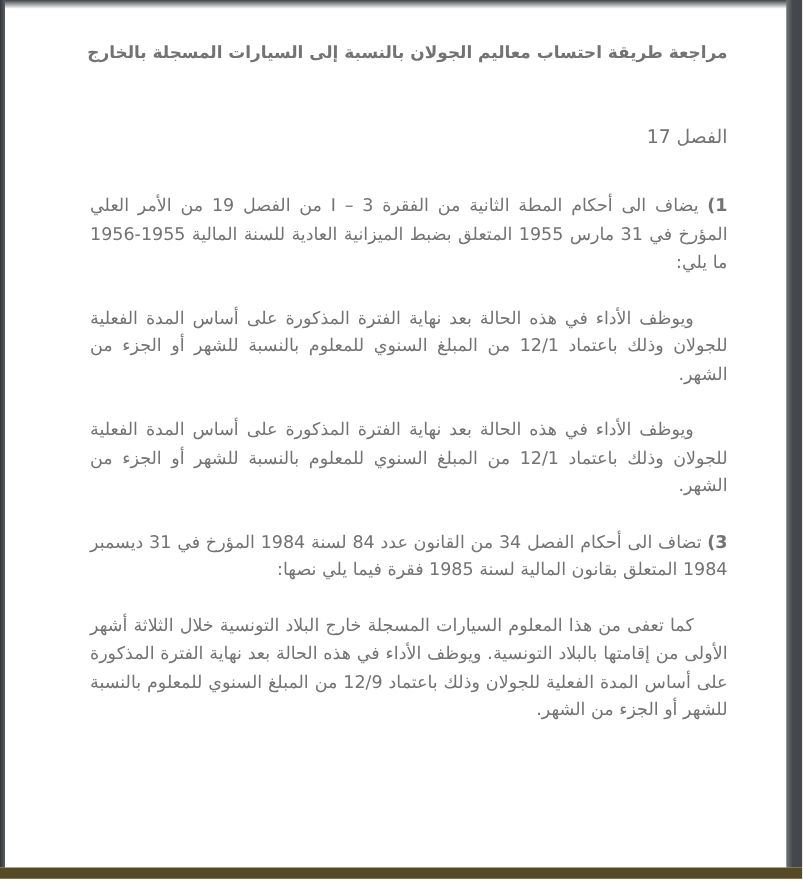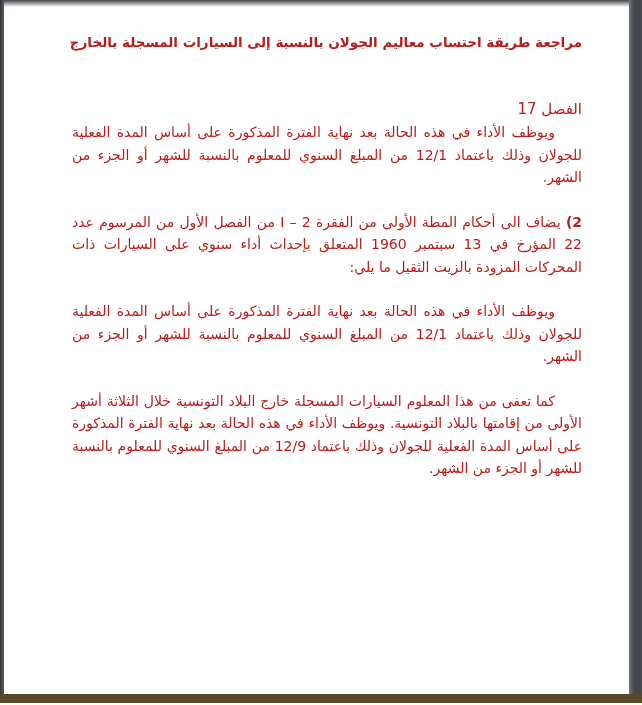--- a/index.html
+++ b/index.html
@@ -3,21 +3,21 @@
 <meta charset="utf-8">
 <style>
   html, body { margin: 0; padding: 0; background: #ffffff; }
   .page {
     position: relative;
     width: 642px;
     height: 705px;
     background: #ffffff;
     overflow: hidden;
     font-family: "DejaVu Sans", sans-serif;
-    color: #b91c1c;
+    color: #737373;
   }
   
   .edge-top {
     position: absolute; top: 0; left: 0; width: 630px; height: 7px;
     background: linear-gradient(#3f4347, #ffffff);
   }
   .edge-left {
     position: absolute; top: 0; left: 0; width: 4px; height: 694px;
     background: linear-gradient(90deg, #33373b, #5a5e62);
   }
@@ -68,24 +68,25 @@
   <div class="edge-left"></div>
   <div class="edge-right"></div>
   <div class="edge-bottom"></div>
 
   <div class="content">
 
     <div class="doc-title">مراجعة طريقة احتساب معاليم الجولان بالنسبة إلى السيارات المسجلة بالخارج</div>
 
     <div class="section-heading">الفصل 17</div>
 
+    <p class="para first"><span class="pnum">1)</span> <span class="ptext">يضاف الى أحكام المطة الثانية من الفقرة I – 3 من الفصل 19 من الأمر العلي المؤرخ في 31 مارس 1955 المتعلق بضبط الميزانية العادية للسنة المالية 1955-1956 ما يلي:</span></p>
 
     <p class="para indent"><span class="ptext">ويوظف الأداء في هذه الحالة بعد نهاية الفترة المذكورة على أساس المدة الفعلية للجولان وذلك باعتماد 12/1 من المبلغ السنوي للمعلوم بالنسبة للشهر أو الجزء من الشهر.</span></p>
 
-    <p class="para"><span class="pnum">2)</span> <span class="ptext">يضاف الى أحكام المطة الأولى من الفقرة I – 2 من الفصل الأول من المرسوم عدد 22 المؤرخ في 13 سبتمبر 1960 المتعلق بإحداث أداء سنوي على السيارات ذات المحركات المزودة بالزيت الثقيل ما يلي:</span></p>
 
     <p class="para indent"><span class="ptext">ويوظف الأداء في هذه الحالة بعد نهاية الفترة المذكورة على أساس المدة الفعلية للجولان وذلك باعتماد 12/1 من المبلغ السنوي للمعلوم بالنسبة للشهر أو الجزء من الشهر.</span></p>
 
+    <p class="para"><span class="pnum">3)</span> <span class="ptext">تضاف الى أحكام الفصل 34 من القانون عدد 84 لسنة 1984 المؤرخ في 31 ديسمبر 1984 المتعلق بقانون المالية لسنة 1985 فقرة فيما يلي نصها:</span></p>
 
     <p class="para indent"><span class="ptext">كما تعفى من هذا المعلوم السيارات المسجلة خارج البلاد التونسية خلال الثلاثة أشهر الأولى من إقامتها بالبلاد التونسية. ويوظف الأداء في هذه الحالة بعد نهاية الفترة المذكورة على أساس المدة الفعلية للجولان وذلك باعتماد 12/9 من المبلغ السنوي للمعلوم بالنسبة للشهر أو الجزء من الشهر.</span></p>
 
   </div>
 </div>
 
 </body></html>

